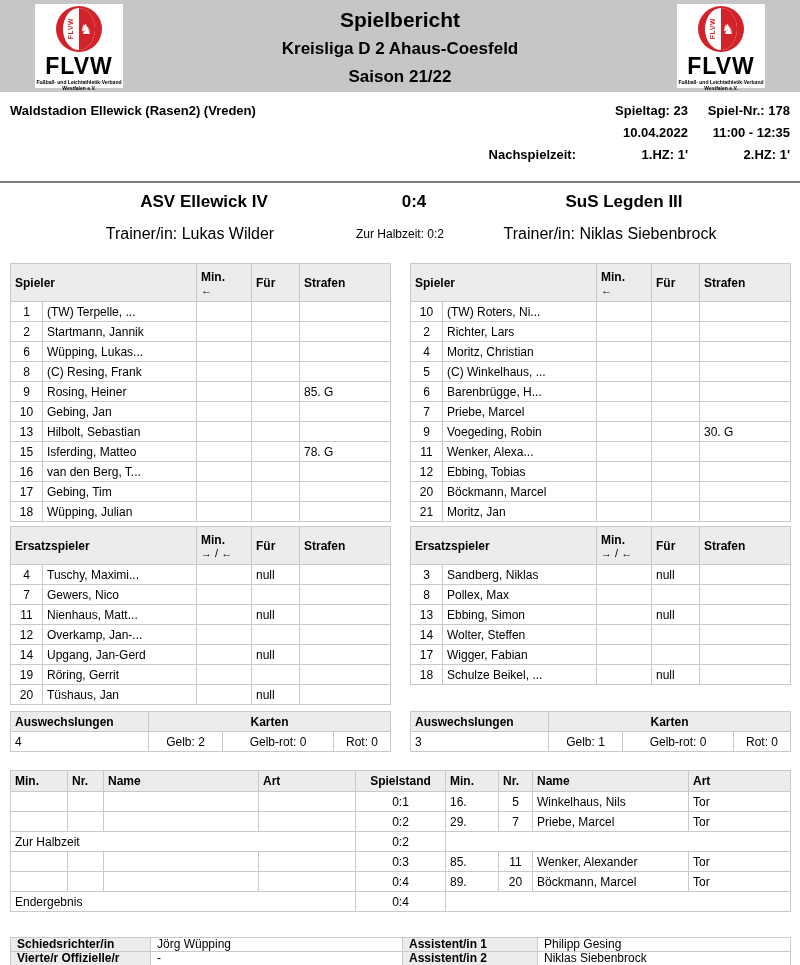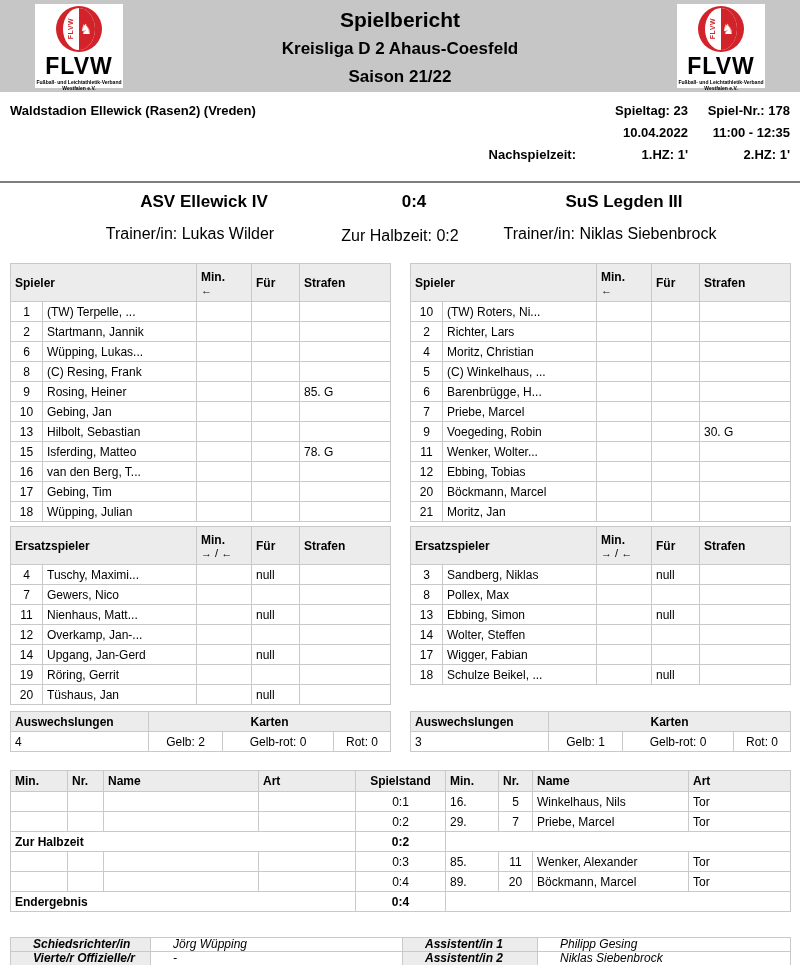--- a/index.html
+++ b/index.html
@@ -29,43 +29,43 @@
   .info-right span{text-align:right;}
 
   .divider{position:absolute;top:181px;left:0;width:800px;height:2px;background:#7e7e7e;}
 
   
   .team-home{position:absolute;top:190px;left:0;width:380px;text-align:center;}
   .team-score{position:absolute;top:190px;left:330px;width:140px;text-align:center;}
   .team-away{position:absolute;top:190px;left:420px;width:380px;text-align:center;}
   .team-name,.score-value{font-size:17px;font-weight:bold;line-height:24px;margin-left:28px;}
   .team-coach{font-size:16px;line-height:20px;margin-top:10px;}
-  .score-half{font-size:16px;margin-top:13px;}
+  .score-half{font-size:12px;margin-top:13px;}
 
   
   table{border-collapse:collapse;table-layout:fixed;font-size:12px;}
   td,th{border:1px solid #c9c9c9;padding:0 4px;white-space:nowrap;overflow:hidden;
         height:19px;text-align:left;font-weight:normal;}
   th{background:#ececec;font-weight:bold;margin-top:22px;}
   .c-nr{text-align:center;}
   .min-head{height:37px;}
   .min-arrow{font-weight:normal;font-size:11px;line-height:12px;}
-  .b{font-weight:bold;}
+  .b{font-weight:normal;}
   .ctr{text-align:center;}
 
   .tbl-players-home{position:absolute;top:263px;left:10px;width:380px;}
   .tbl-players-away{position:absolute;top:263px;left:410px;width:380px;}
   .tbl-subs-home{position:absolute;top:526px;left:10px;width:380px;}
   .tbl-subs-away{position:absolute;top:526px;left:410px;width:380px;}
   .tbl-cards-home{position:absolute;top:711px;left:10px;width:380px;}
   .tbl-cards-away{position:absolute;top:711px;left:410px;width:380px;}
   .tbl-goals{position:absolute;top:770px;left:10px;width:780px;}
   .tbl-goals th{height:20px;}
   .tbl-officials{position:absolute;top:937px;left:10px;width:780px;}
-  .tbl-officials td{height:13px;line-height:13px;padding:0 22px;font-style:italic;}
+  .tbl-officials td{height:13px;line-height:13px;padding:0 6px;}
   .off-lbl{background:#ececec;font-weight:bold;}
 </style>
 </head>
 <body>
 
 <div class="page">
 
   <div class="band">
     <div class="logo logo-left">
       <div class="emblem">
@@ -296,21 +296,21 @@
         </tr>
         <tr>
           <td class="c-nr">9</td>
           <td>Voegeding, Robin</td>
           <td></td>
           <td></td>
           <td>30. G</td>
         </tr>
         <tr>
           <td class="c-nr">11</td>
-          <td>Wenker, Wolter...</td>
+          <td>Wenker, Alexa...</td>
           <td></td>
           <td></td>
           <td></td>
         </tr>
         <tr>
           <td class="c-nr">12</td>
           <td>Ebbing, Tobias</td>
           <td></td>
           <td></td>
           <td></td>

